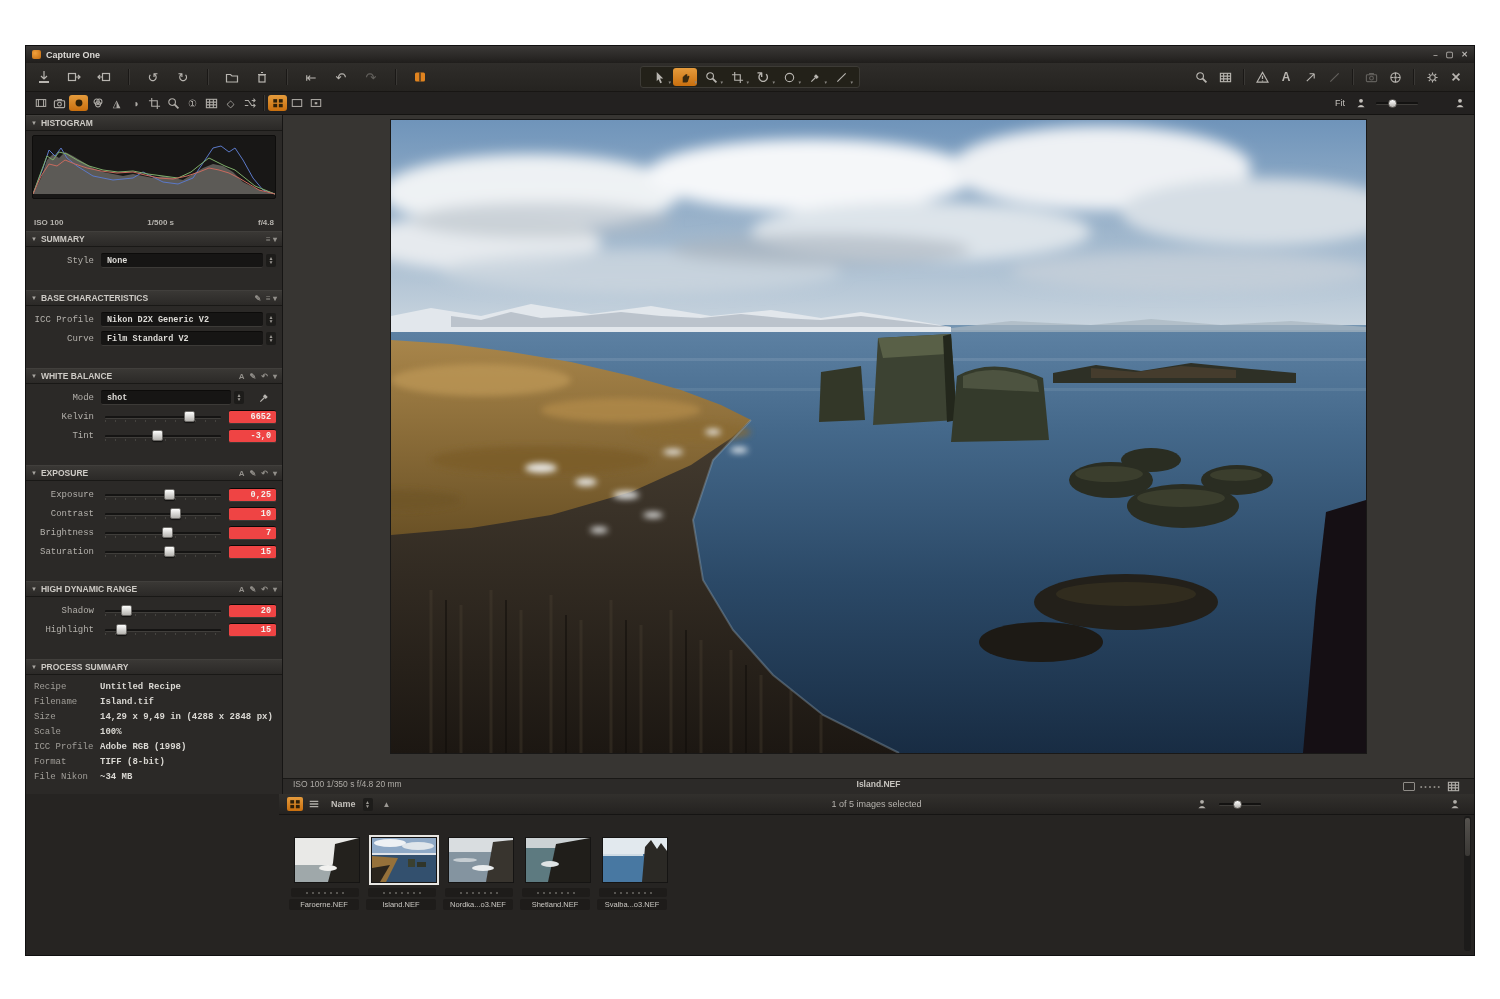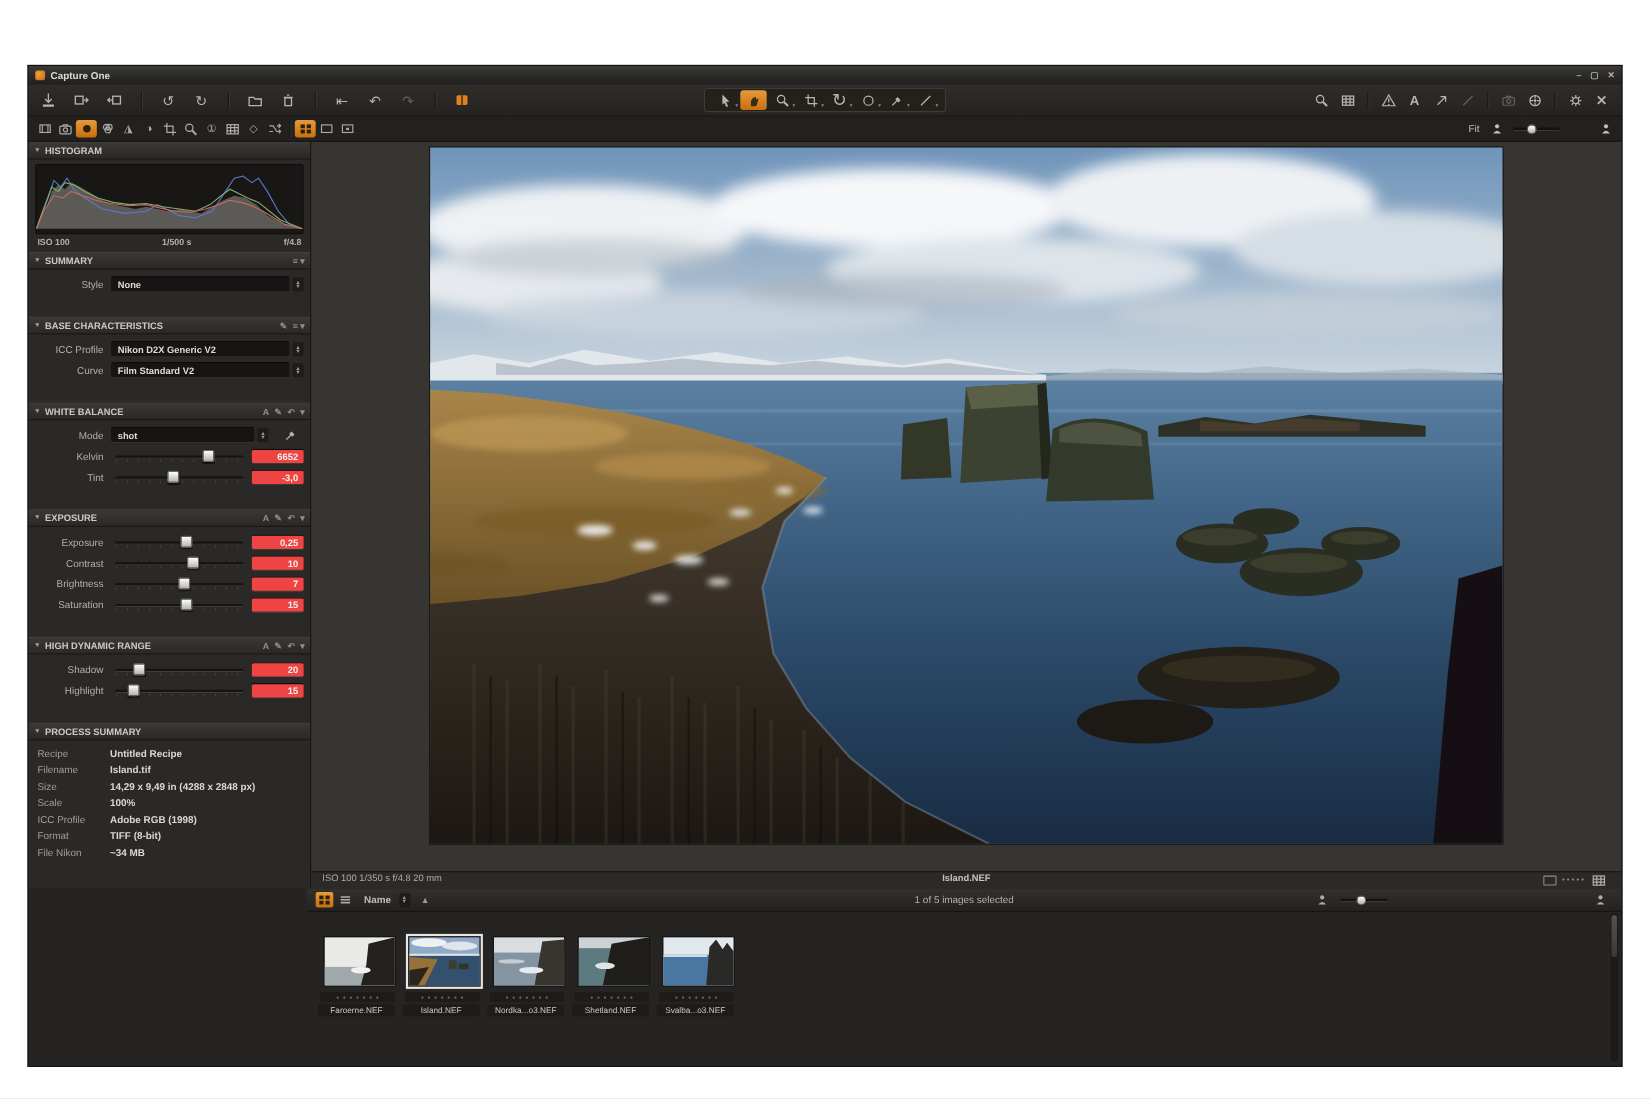--- a/index.html
+++ b/index.html
@@ -1,18 +1,18 @@
 <!DOCTYPE html>
 <html><head>
 <meta charset="utf-8">
 <style>
   html,body{margin:0;padding:0;}
   body{width:1500px;height:999px;background:#ffffff;font-family:"Liberation Sans",sans-serif;position:relative;overflow:hidden;
        -webkit-font-smoothing:antialiased;}
-  .window{position:absolute;left:25px;top:59px;width:1450px;height:911px;background:#282623;border:1px solid #101010;box-sizing:border-box;display:flex;flex-direction:column;}
+  .window{position:absolute;left:25px;top:45px;width:1450px;height:911px;background:#282623;border:1px solid #101010;box-sizing:border-box;display:flex;flex-direction:column;}
   
   .titlebar{height:17px;background:linear-gradient(#3b3937,#201e1c);display:flex;align-items:center;padding:0 6px;color:#dcdad6;font-size:9px;font-weight:bold;flex:0 0 auto;}
   .logo{width:9px;height:9px;border-radius:2px;background:radial-gradient(circle at 35% 35%,#f2a13c,#c06a10);margin-right:5px;}
   .win-controls{margin-left:auto;display:flex;gap:8px;color:#b9b6b2;font-size:8px;}
   .win-controls span{cursor:default;}
   .menubar{height:25px;display:flex;align-items:center;padding-left:8px;color:#d6d4d0;font-size:10px;background:#282623;border-bottom:1px solid #1b1917;flex:0 0 auto;}
   .menu-item{padding:0 11px;}
   .toolbar{height:28px;background:linear-gradient(#2f2d2a,#252320);border-bottom:1px solid #181614;display:flex;align-items:center;padding:0 8px;position:relative;flex:0 0 auto;}
   .tgroup{display:flex;align-items:center;gap:10px;}
   .tool{width:20px;height:18px;display:flex;align-items:center;justify-content:center;color:#b8b5b0;font-size:13px;}
@@ -31,32 +31,32 @@
   .tooltabs .right{margin-left:auto;display:flex;align-items:center;gap:6px;font-size:9px;color:#c3c0bb;}
   .mini-slider{width:42px;height:8px;position:relative;}
   .mini-slider .tr{position:absolute;left:0;right:0;top:3px;height:2px;background:#131211;border-bottom:1px solid #3e3c39;border-radius:1px;}
   .mini-slider .th{position:absolute;top:0;width:7px;height:7px;border-radius:50%;background:linear-gradient(#fff,#b5b2ae);border:1px solid #63605c;}
   
   .content{flex:1;display:flex;min-height:0;}
   .sidebar{width:256px;flex:0 0 auto;background:#2b2927;border-right:1px solid #161514;overflow:hidden;}
   .panel-header{height:14px;background:linear-gradient(#3a3835,#2b2927);border-top:1px solid #413f3c;border-bottom:1px solid #191816;display:flex;align-items:center;padding:0 5px;font-size:8.5px;font-weight:bold;color:#cdcac5;}
   .panel-header .tri{font-size:6px;margin-right:4px;color:#a8a5a0;}
   .hdr-icons{margin-left:auto;display:flex;gap:5px;font-size:8px;color:#928f8a;align-items:center;}
-  .panel-body{padding:4px 6px 20px;}
+  .panel-body{padding:4px 6px 20px;font-family:Liberation Mono, monospace;}
   .ctl-row{display:flex;align-items:center;height:19px;font-size:9px;color:#b3b0ab;}
   .ctl-label{width:62px;text-align:right;padding-right:7px;flex:0 0 auto;}
   .dropdown{flex:1;height:13px;background:#161514;border-top:1px solid #0c0b0a;border-bottom:1px solid #3c3a37;border-radius:2px;color:#dedcd8;font-weight:bold;font-size:8.5px;display:flex;align-items:center;padding:0 6px;}
   .stepper{margin-left:3px;width:10px;height:13px;background:#1d1c1a;border-radius:2px;display:flex;flex-direction:column;align-items:center;justify-content:center;font-size:5px;line-height:4px;color:#9b9893;flex:0 0 auto;}
   .slider{flex:1;height:13px;position:relative;margin:0 2px;}
   .slider .track{position:absolute;left:2px;right:2px;top:6px;height:2px;background:#151413;border-bottom:1px solid #403e3b;border-radius:1px;}
   .slider .ticks{position:absolute;left:2px;right:2px;top:10px;height:2px;background:repeating-linear-gradient(90deg,#45433f 0 1px,transparent 1px 10px);}
   .slider .thumbk{position:absolute;top:1px;width:9px;height:9px;margin-left:-5px;background:linear-gradient(#fefefd,#b5b3af);border:1px solid #6b6966;border-radius:2px;box-shadow:0 1px 1px rgba(0,0,0,.6);}
   .valbox{width:42px;height:12px;background:#ef4444;border-top:1px solid #090908;border-bottom:1px solid #3c3a37;border-radius:2px;color:#f2f0ec;font-weight:bold;font-size:8.5px;text-align:right;padding-right:5px;line-height:12px;margin-left:4px;flex:0 0 auto;}
   .histo-wrap{margin:4px 6px 1px;background:#181716;border:1px solid #0e0d0c;border-radius:2px;height:62px;}
-  .histo-labels{display:flex;font-size:8px;color:#b5b2ad;padding:2px 8px 4px;font-weight:bold;}
+  .histo-labels{display:flex;font-size:8px;color:#b5b2ad;padding:18px 8px 4px;font-weight:bold;}
   .kv{display:flex;font-size:9px;height:15px;align-items:center;padding-left:2px;}
   .kv .k{width:66px;color:#a19e99;flex:0 0 auto;}
   .kv .v{color:#dad8d3;font-weight:bold;}
   .proc-footer{display:flex;align-items:center;gap:6px;padding:8px 4px 2px 2px;font-size:8.5px;color:#cac7c2;font-weight:bold;}
   .progress{flex:1;height:9px;background:#141312;border:1px solid #0b0a09;border-radius:2px;
             background-image:repeating-linear-gradient(90deg,#2e2c29 0 1px,#141312 1px 7px);}
   .process-btn{width:62px;height:13px;border-radius:7px;background:linear-gradient(#57544f,#353330);border:1px solid #131211;color:#e9e7e3;font-size:8.5px;font-weight:bold;display:flex;align-items:center;justify-content:center;}
   
   .viewer{flex:1;min-width:0;background:#373532;display:flex;flex-direction:column;}
   .viewer-canvas{flex:1;display:flex;justify-content:center;align-items:flex-start;padding-top:5px;min-height:0;}

